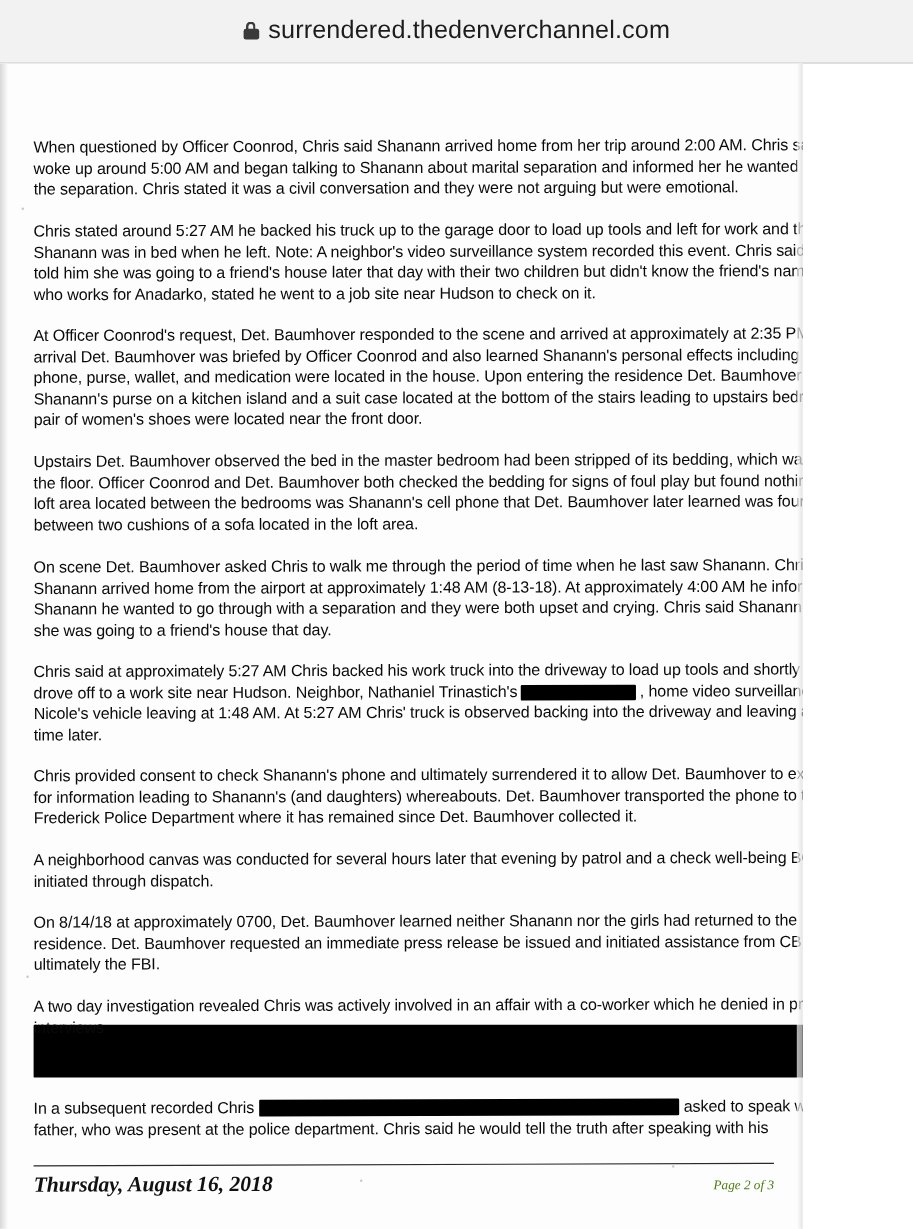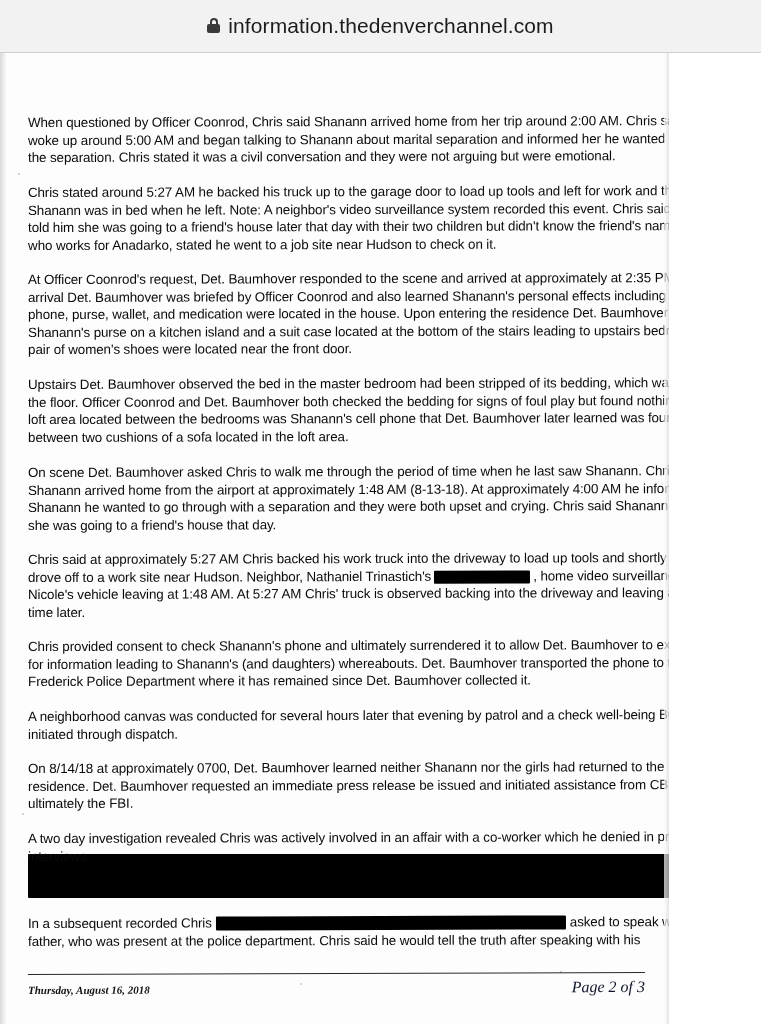--- a/index.html
+++ b/index.html
@@ -148,48 +148,48 @@
     padding-top: 5px;
     display: flex;
     justify-content: space-between;
     align-items: baseline;
     transform: rotate(-0.2deg);
   }
   .footer-left {
     font-family: "Liberation Serif", serif;
     font-style: italic;
     font-weight: bold;
-    font-size: 11px;
+    font-size: 18px;
     color: #111;
   }
   .footer-right {
     font-family: "Liberation Serif", serif;
     font-style: italic;
-    font-size: 16px;
-    color: #0f172a;
+    font-size: 11px;
+    color: #4d7c0f;
   }
 
   
   .speck {
     position: absolute;
     background: #9a9a9a;
     border-radius: 50%;
     opacity: .55;
   }
 </style>
 </head>
 <body>
 
 <div class="urlbar">
   <div class="urlbar-inner">
     <span class="lock-icon">
       <span class="shackle"></span>
       <span class="body"></span>
     </span>
-    <span class="url-text">information.thedenverchannel.com</span>
+    <span class="url-text">surrendered.thedenverchannel.com</span>
   </div>
 </div>
 
 <div class="page">
 
   <div class="speck" style="left:18px;  top:120px; width:2px;  height:2px;"></div>
   <div class="speck" style="left:742px; top:300px; width:2px;  height:3px;"></div>
   <div class="speck" style="left:735px; top:520px; width:3px;  height:2px;"></div>
   <div class="speck" style="left:300px; top:930px; width:2px;  height:2px;"></div>
   <div class="speck" style="left:560px; top:918px; width:2px;  height:2px;"></div>

